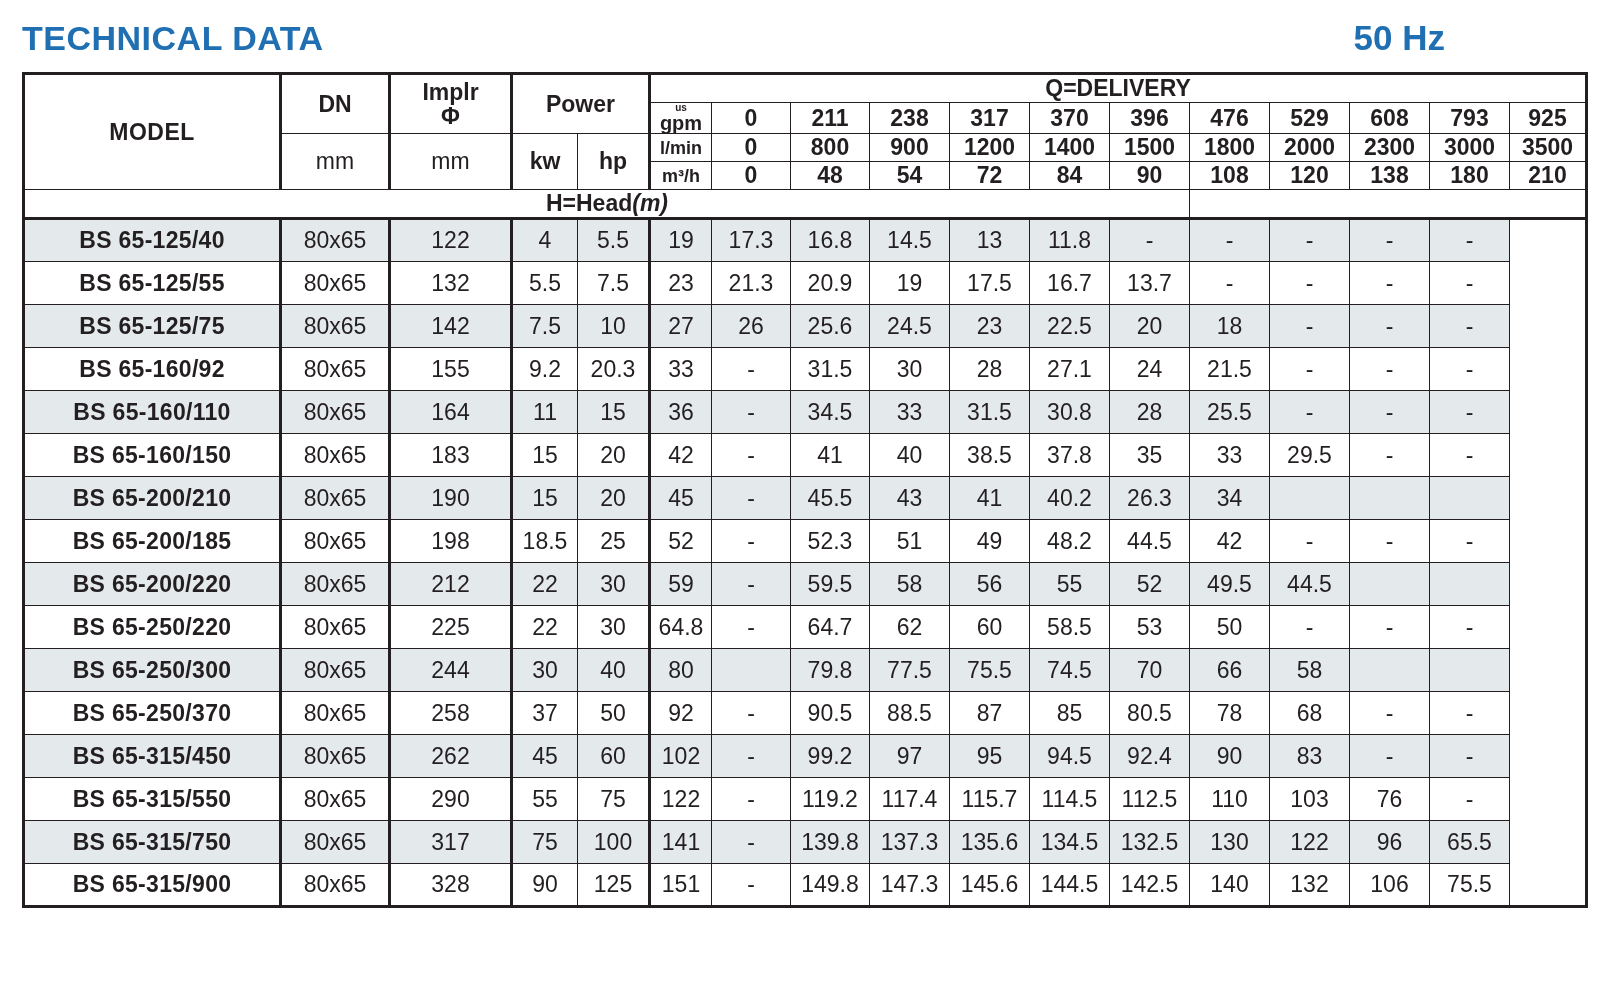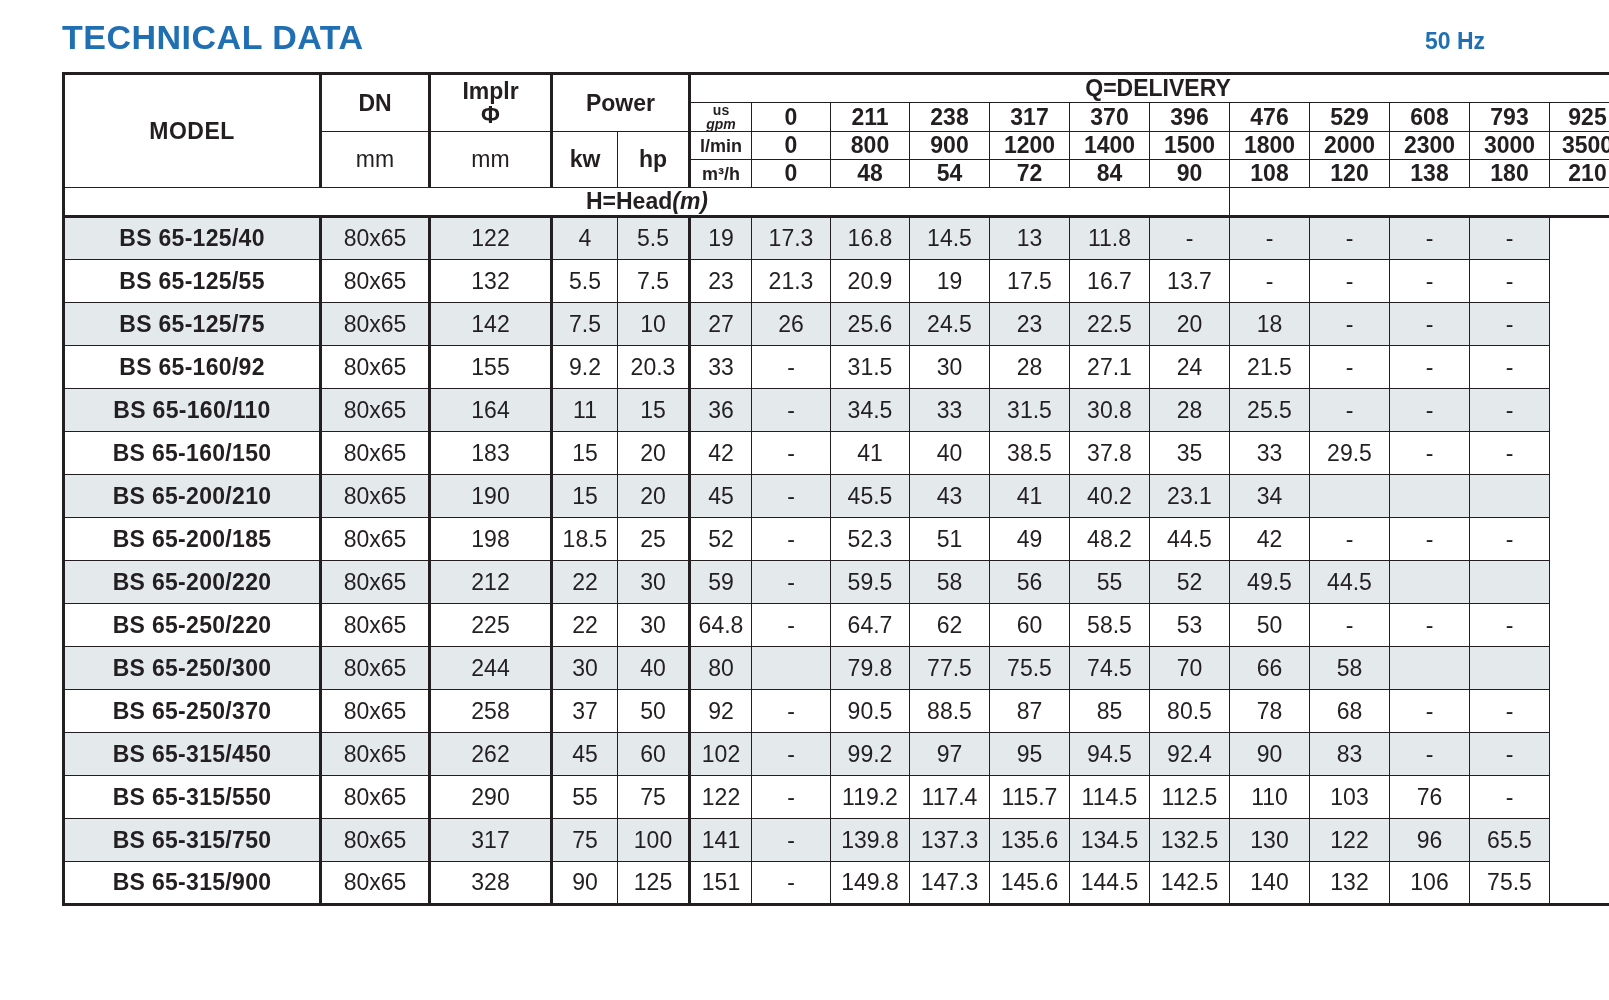--- a/index.html
+++ b/index.html
@@ -13,21 +13,20 @@
     font-family: "Liberation Sans", sans-serif;
     color: #231f20;
     overflow: hidden;
   }
   .page {
     position: relative;
     width: 1481px;
     height: 1000px;
     box-sizing: border-box;
     padding: 18px 22px 16px 22px;
-    margin-left: 40px;
   }
 
   
   .header {
     display: flex;
     align-items: baseline;
     justify-content: flex-start;
     height: 54px;
   }
   .title {
@@ -38,21 +37,21 @@
     white-space: nowrap;
   }
   .header-right {
     margin-left: auto;
     display: flex;
     align-items: baseline;
     gap: 62px;
     padding-right: 14px;
   }
   .hz, .rpm {
-    font-size: 23px;
+    font-size: 35px;
     font-weight: bold;
     color: #1f6fb2;
     white-space: nowrap;
   }
 
   
   table.data {
     border-collapse: collapse;
     table-layout: fixed;
     width: 1566px;
@@ -116,29 +115,28 @@
   .headline i { font-style: italic; }
 
   .rate-label {
     font-size: 17px;
     font-weight: bold;
     line-height: 1;
     text-align: right;
     padding-right: 3px;
   }
   .rate-label .sup {
-    font-size: 14px;
+    font-size: 10px;
     display: block;
     line-height: 1;
   }
   .rate-label .mainlbl {
-    font-size: 14px;
+    font-size: 20px;
     display: block;
     line-height: 1;
-    font-style: italic;
   }
   .rate-label.single {
     font-size: 18px;
   }
   .num-hdr {
     font-size: 24px;
     font-weight: bold;
   }
 
   
@@ -374,21 +372,21 @@
         <td class="dn">80x65</td>
         <td class="val sep-left">190</td>
         <td class="val sep-left">15</td>
         <td class="val sep-right">20</td>
         <td class="val">45</td>
         <td class="val">-</td>
         <td class="val">45.5</td>
         <td class="val">43</td>
         <td class="val">41</td>
         <td class="val">40.2</td>
-        <td class="val">23.1</td>
+        <td class="val">26.3</td>
         <td class="val">34</td>
         <td class="val"></td>
         <td class="val"></td>
         <td class="val"></td>
       </tr>
 
       <tr class="plain r-h">
         <td class="model sep-right">BS 65-200/185</td>
         <td class="dn">80x65</td>
         <td class="val sep-left">198</td>

